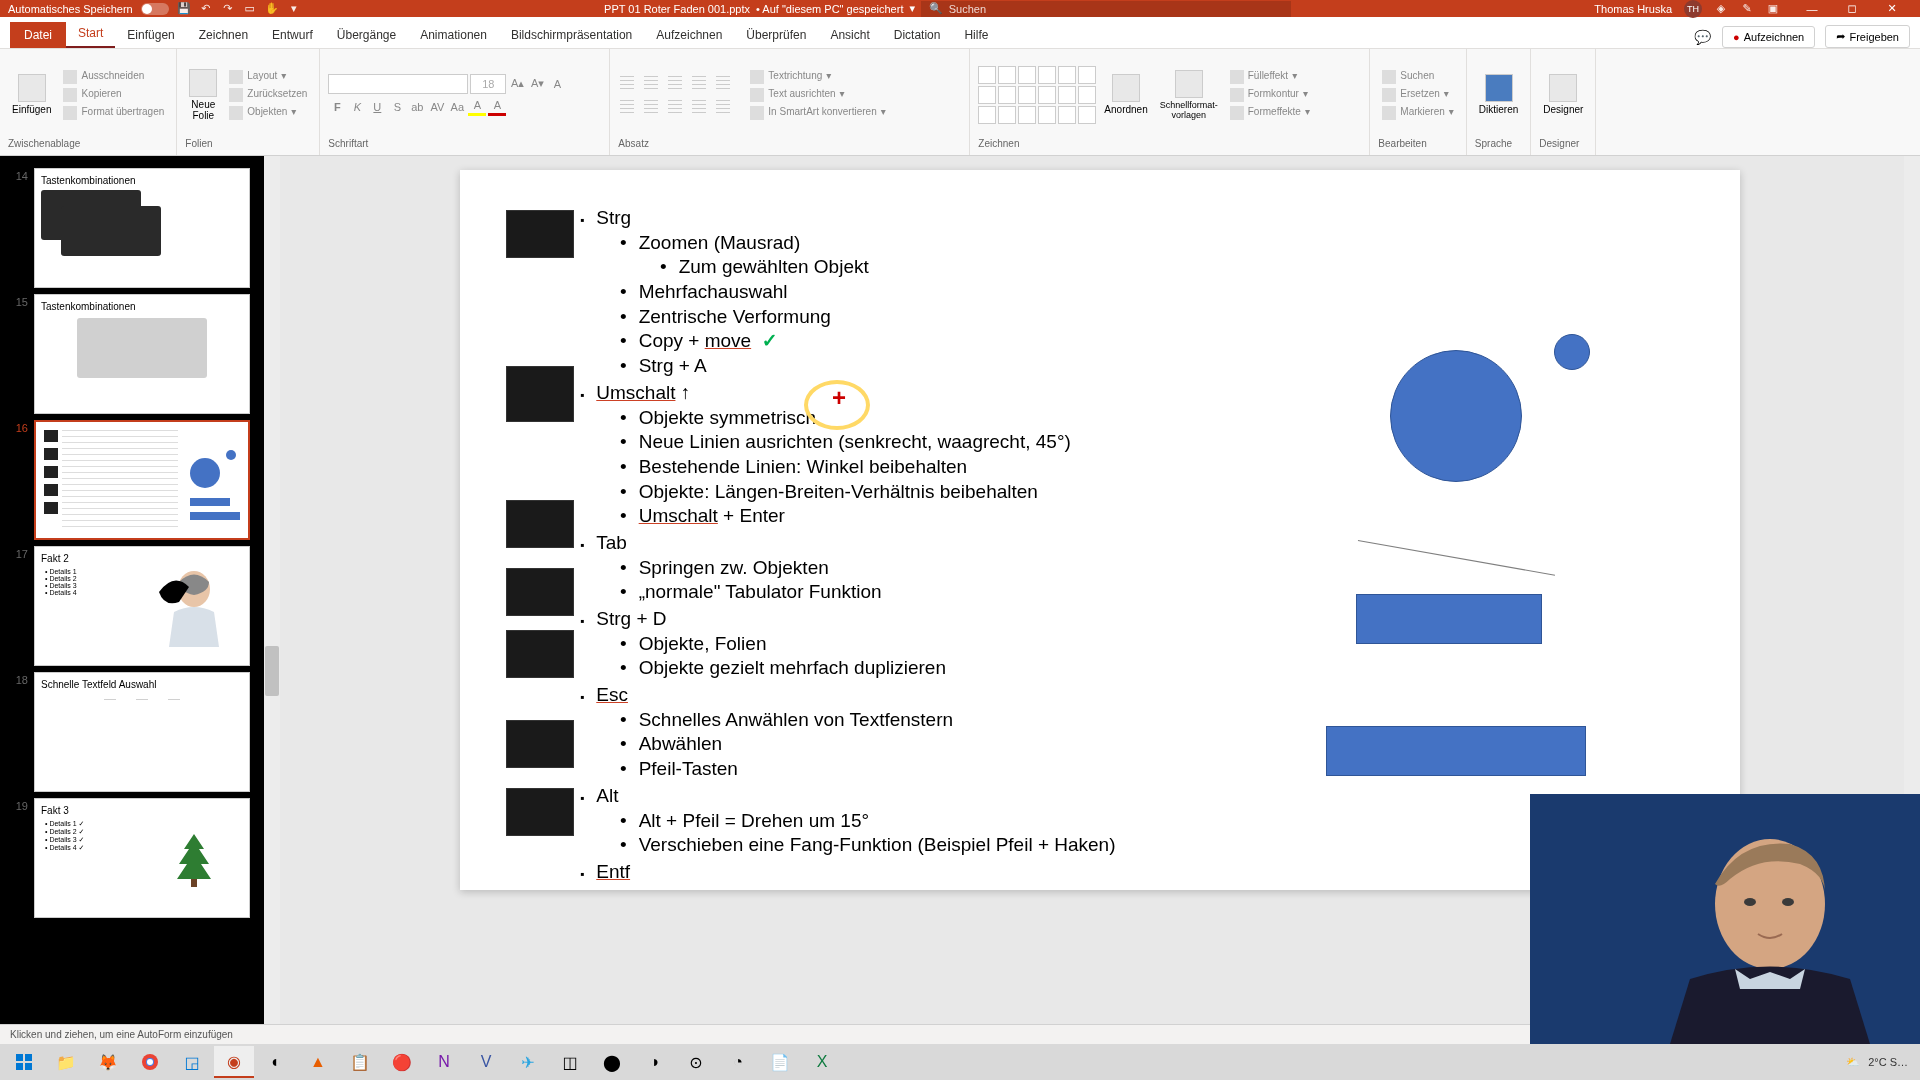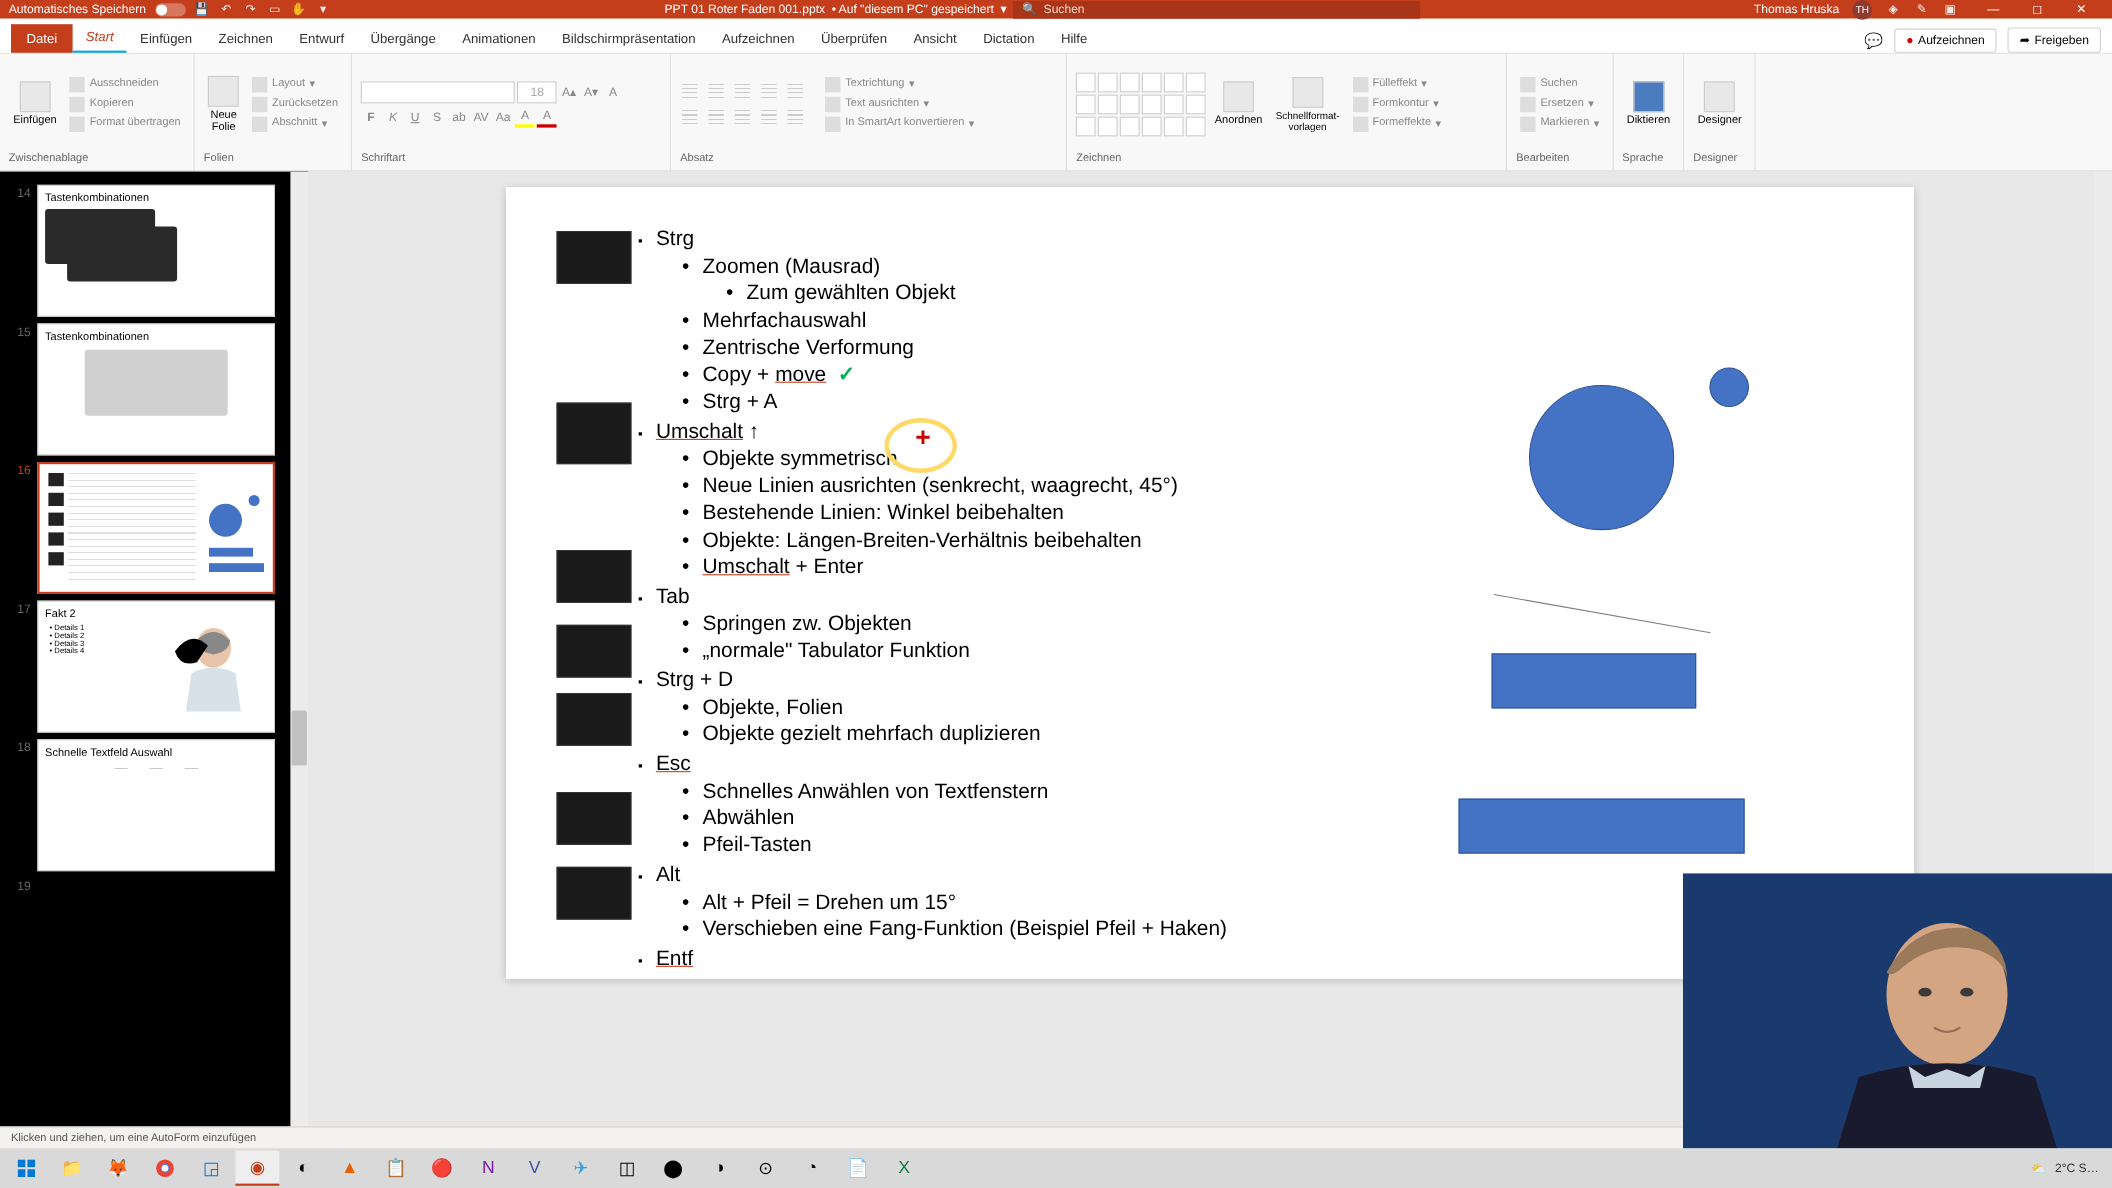--- a/index.html
+++ b/index.html
@@ -14,21 +14,21 @@
 .titlebar-center { flex: 1; text-align: center; display: flex; justify-content: center; align-items: center; gap: 6px; }
 .search-box { background: #a83518; width: 370px; height: 16px; display: flex; align-items: center; padding: 0 8px; gap: 6px; }
 .titlebar-right { display: flex; align-items: center; gap: 12px; }
 .avatar-badge { width: 18px; height: 18px; background: #8e3a2e; border-radius: 50%; font-size: 9px; display: flex; align-items: center; justify-content: center; }
 .window-btns { display: flex; gap: 0; }
 .window-btn { width: 40px; height: 17px; display: flex; align-items: center; justify-content: center; }
 
 
 .ribbon-tabs { height: 32px; background: #fff; display: flex; align-items: flex-end; padding: 0 10px; border-bottom: 1px solid #e1dfdd; }
 .ribbon-tab { padding: 6px 12px; font-size: 12px; color: #323130; cursor: pointer; }
-.ribbon-tab.active { border-bottom: 2px solid #0ea5e9; color: #c43e1c; font-style: italic; }
+.ribbon-tab.active { border-bottom: 2px solid #7f1d1d; color: #c43e1c; }
 .ribbon-tab.file { background: #c43e1c; color: #fff; padding: 6px 14px; }
 .ribbon-right { margin-left: auto; display: flex; align-items: center; gap: 10px; }
 .ribbon-btn { padding: 4px 10px; font-size: 11px; border: 1px solid #d1d1d1; border-radius: 3px; display: flex; align-items: center; gap: 4px; }
 
 
 .ribbon-content { height: 107px; background: #f8f8f8; display: flex; border-bottom: 1px solid #d1d1d1; }
 .ribbon-group { border-right: 1px solid #e1dfdd; padding: 4px 8px; display: flex; flex-direction: column; }
 .ribbon-group-body { flex: 1; display: flex; align-items: center; gap: 4px; }
 .ribbon-group-label { font-size: 10px; color: #666; text-align: left; padding: 2px 0; }
 .big-btn { display: flex; flex-direction: column; align-items: center; padding: 4px; font-size: 10px; gap: 2px; }
@@ -205,21 +205,21 @@
         <div class="big-btn-icon"></div>
         <span style="white-space:pre-line;text-align:center;">Neue
 Folie</span>
       </div>
       <div class="small-btns">
         <div class="small-btn"><div class="small-icon"></div><span>Layout</span> ▾</div>
         <div class="small-btn">
             <div class="small-icon"></div>
             <span>Zurücksetzen</span>
           </div>
-        <div class="small-btn"><div class="small-icon"></div><span>Abschnitt</span> ▾</div>
+        <div class="small-btn"><div class="small-icon"></div><span>Objekten</span> ▾</div>
       </div>
     </div>
     <div class="ribbon-group-label">Folien</div>
   </div>
 
   <div class="ribbon-group" style="width:290px;">
     <div class="ribbon-group-body">
       <div class="font-controls">
         <div class="font-row">
           <input class="font-box" style="">
@@ -407,20 +407,33 @@
         <div class="thumb-title">Schnelle Textfeld Auswahl</div>
         <div style="display:flex;gap:20px;margin-top:6px;justify-content:center;font-size:6px;color:#888;">
             <span>——</span>
             <span>——</span>
             <span>——</span>
           </div>
       </div>
     </div>
     <div class="thumb-item">
       <div class="thumb-num">19</div>
+      <div class="thumb-slide">
+        <div class="thumb-title">Fakt 3</div>
+        <div style="font-size:7px;margin-left:4px;">• Details 1  ✓</div>
+        <div style="font-size:7px;margin-left:4px;">• Details 2  ✓</div>
+        <div style="font-size:7px;margin-left:4px;">• Details 3  ✓</div>
+        <div style="font-size:7px;margin-left:4px;">• Details 4  ✓</div>
+        <div class="thumb-tree">
+          <svg width="50" height="60" viewBox="0 0 50 60">
+              <path d="M25 5 L35 20 L30 20 L40 35 L32 35 L42 50 L8 50 L18 35 L10 35 L20 20 L15 20 Z" fill="#2e7d32"></path>
+              <rect x="22" y="50" width="6" height="8" fill="#6b4226"></rect>
+            </svg>
+        </div>
+      </div>
     </div>
     <div class="thumb-scroll">
         <div class="thumb-scroll-handle"></div>
       </div>
   </div>
 
   <div class="slide-area">
     <div class="slide">
 
       <div class="key-img" style="top:40px;left:46px;"></div>

